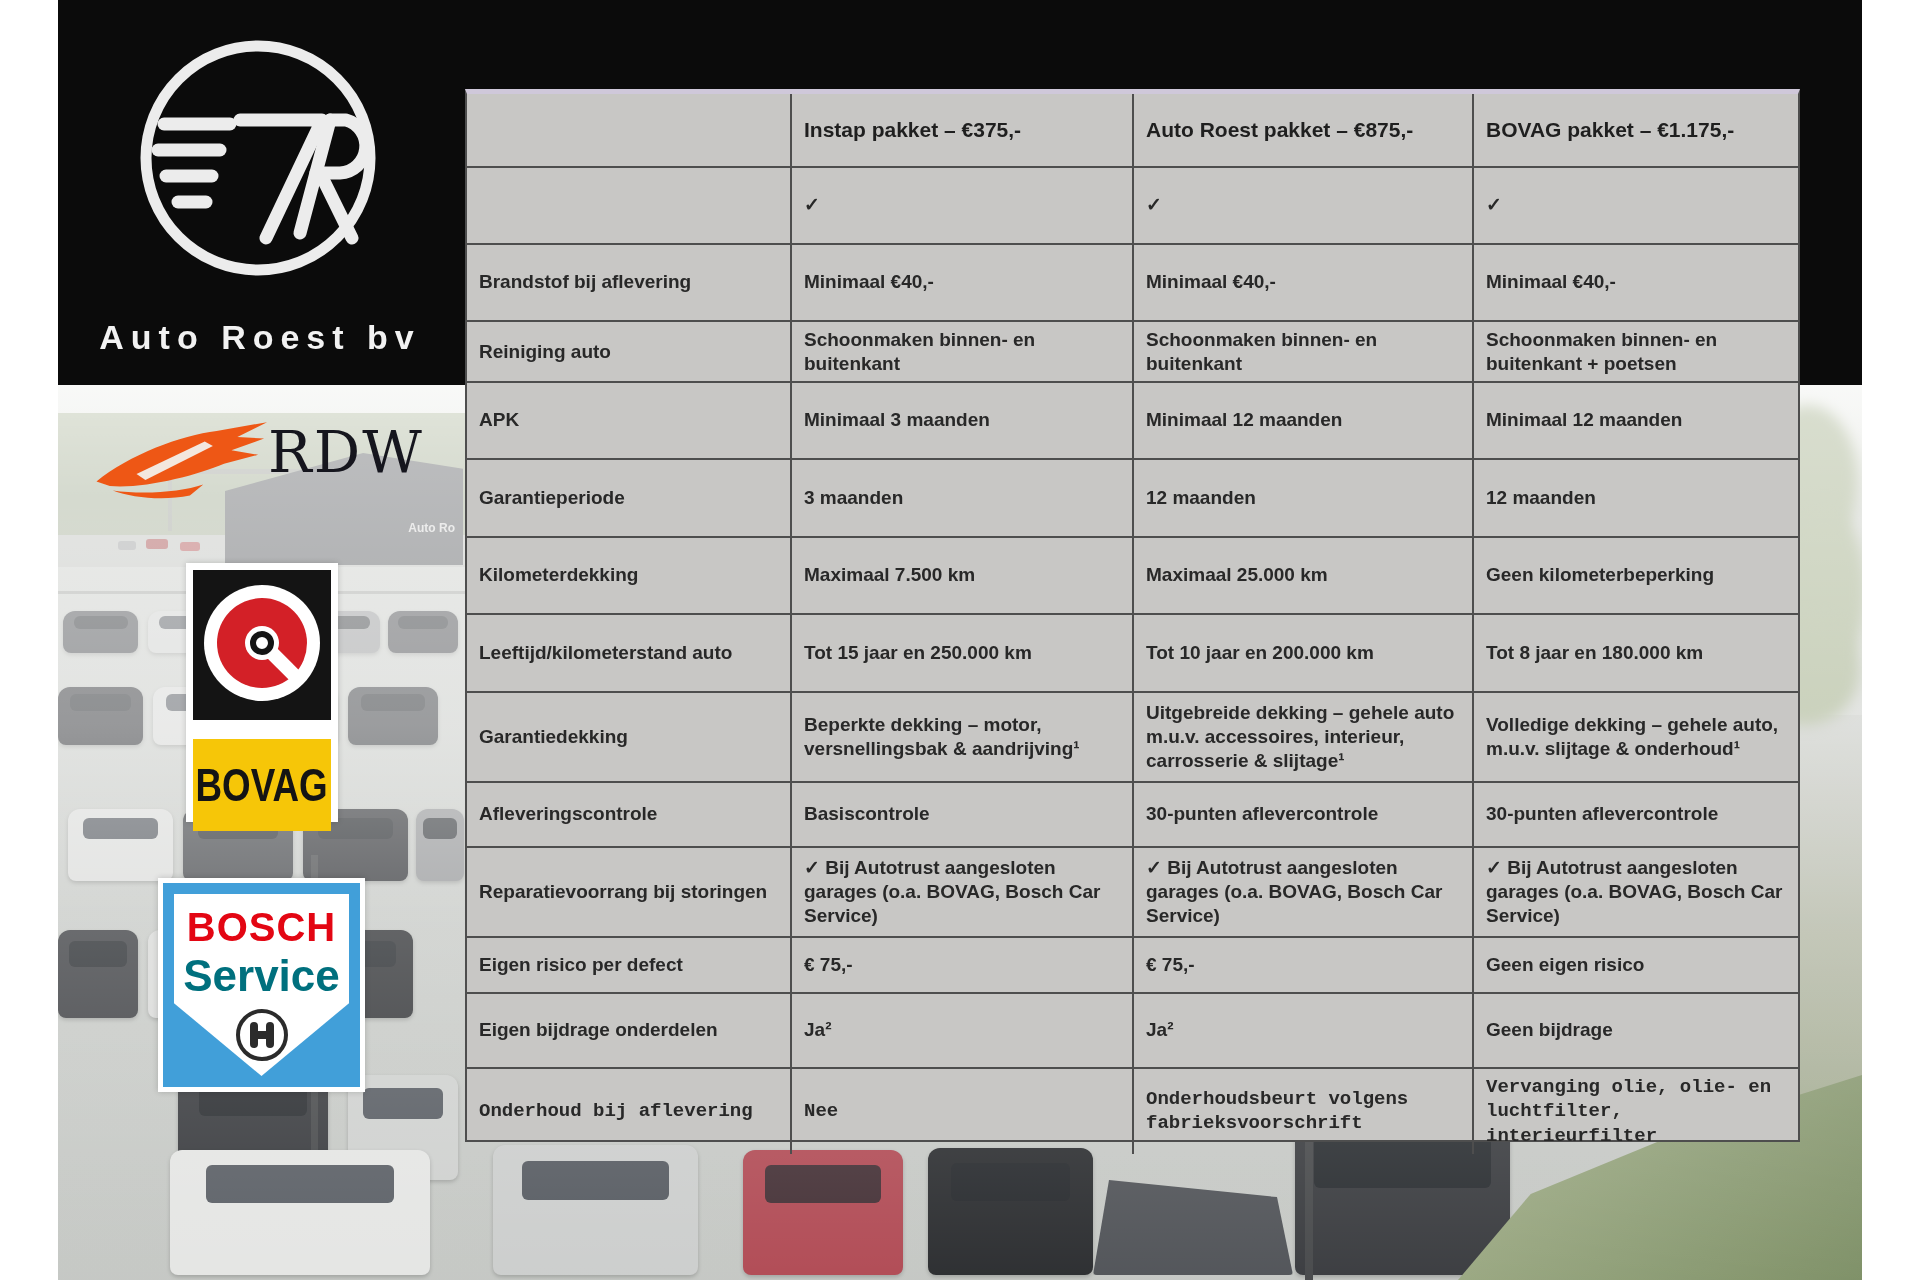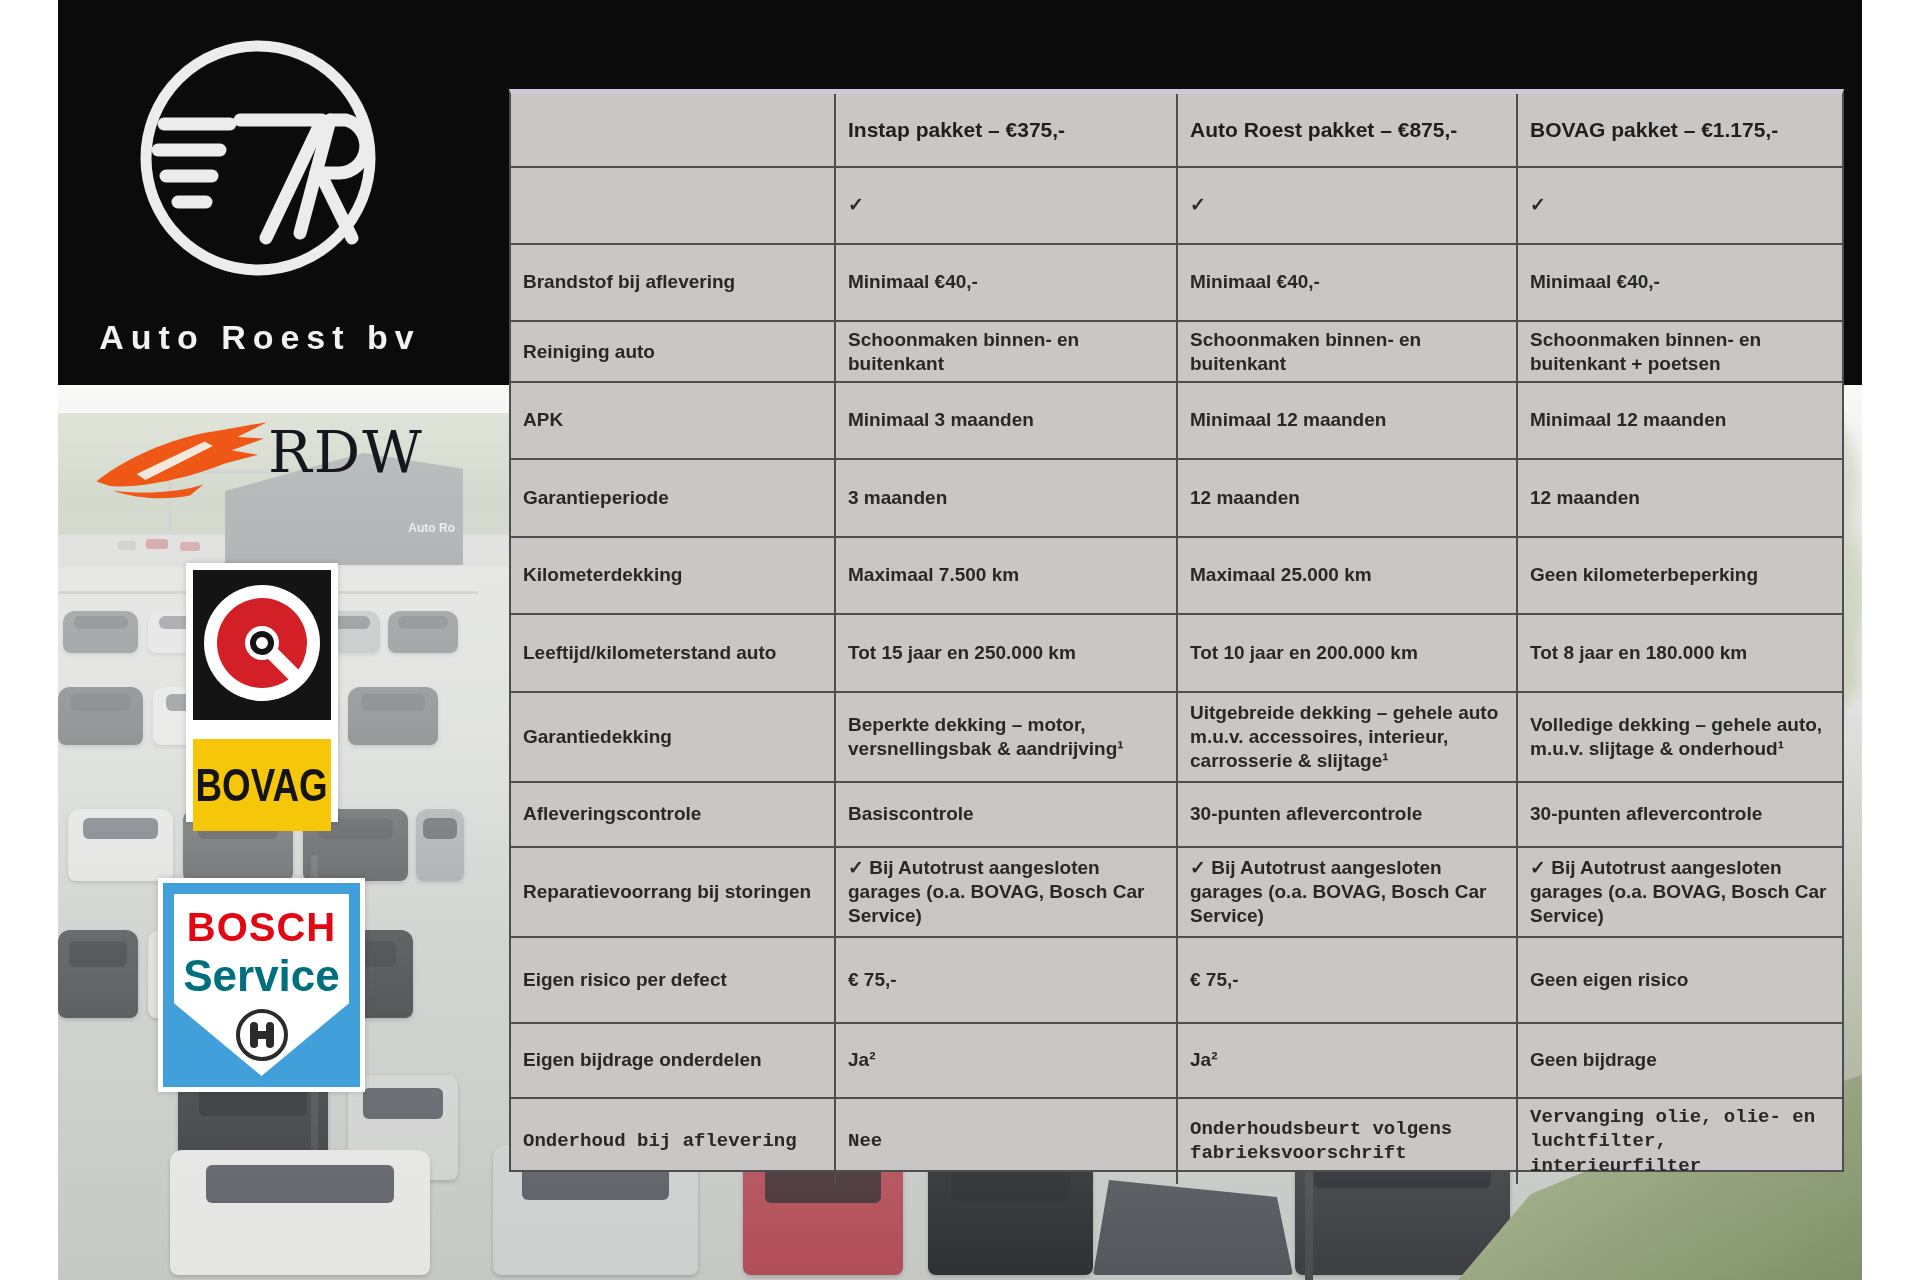--- a/index.html
+++ b/index.html
@@ -73,34 +73,34 @@
     color:#e30613; font-size:40px; font-weight:bold; letter-spacing:1px; }
   .bosch-word2 { position:absolute; left:0; top:68px; width:197px; text-align:center;
     color:#00707e; font-size:44px; font-weight:bold; }
   .bosch-armature { position:absolute; left:69px; top:122px; width:60px; height:60px; }
 
   
   .pkg-table {
     position:absolute; left:465px; top:89px; width:1335px; z-index:5;
     background:#c8c7c5;
     border-top:5px solid #cfc8da; border-left:2px solid #4e4e4e;
-    border-right:2px solid #4e4e4e; border-bottom:2px solid #4e4e4e;margin-left:44px;
+    border-right:2px solid #4e4e4e; border-bottom:2px solid #4e4e4e;
   }
   .t-row { display:grid; grid-template-columns:323px 342px 340px 326px; border-bottom:2px solid #4e4e4e; }
   .t-row:last-child { border-bottom:none;font-family:Liberation Mono, monospace; }
   .t-cell { display:flex; align-items:center; padding:6px 14px 6px 12px;
     font-weight:bold; font-size:19px; line-height:1.28; color:#282828; border-left:2px solid #4e4e4e; }
   .t-cell:first-child { border-left:none; }
   .t-row.header .t-cell { font-size:21px; color:#1f1f1f; }
   .t-row:nth-child(1){height:74px} .t-row:nth-child(2){height:77px}
   .t-row:nth-child(3){height:77px} .t-row:nth-child(4){height:61px}
   .t-row:nth-child(5){height:77px} .t-row:nth-child(6){height:78px}
   .t-row:nth-child(7){height:77px} .t-row:nth-child(8){height:78px}
   .t-row:nth-child(9){height:90px} .t-row:nth-child(10){height:65px}
-  .t-row:nth-child(11){height:90px} .t-row:nth-child(12){height:86px}
+  .t-row:nth-child(11){height:90px} .t-row:nth-child(12){height:56px}
   .t-row:nth-child(13){height:75px} .t-row:nth-child(14){height:71px}
 </style>
 </head>
 <body>
 
 <div class="photo">
   <div class="photo-inner">
     <div class="dike"></div>
     <div class="road"></div>
     <div class="gantry"></div>

